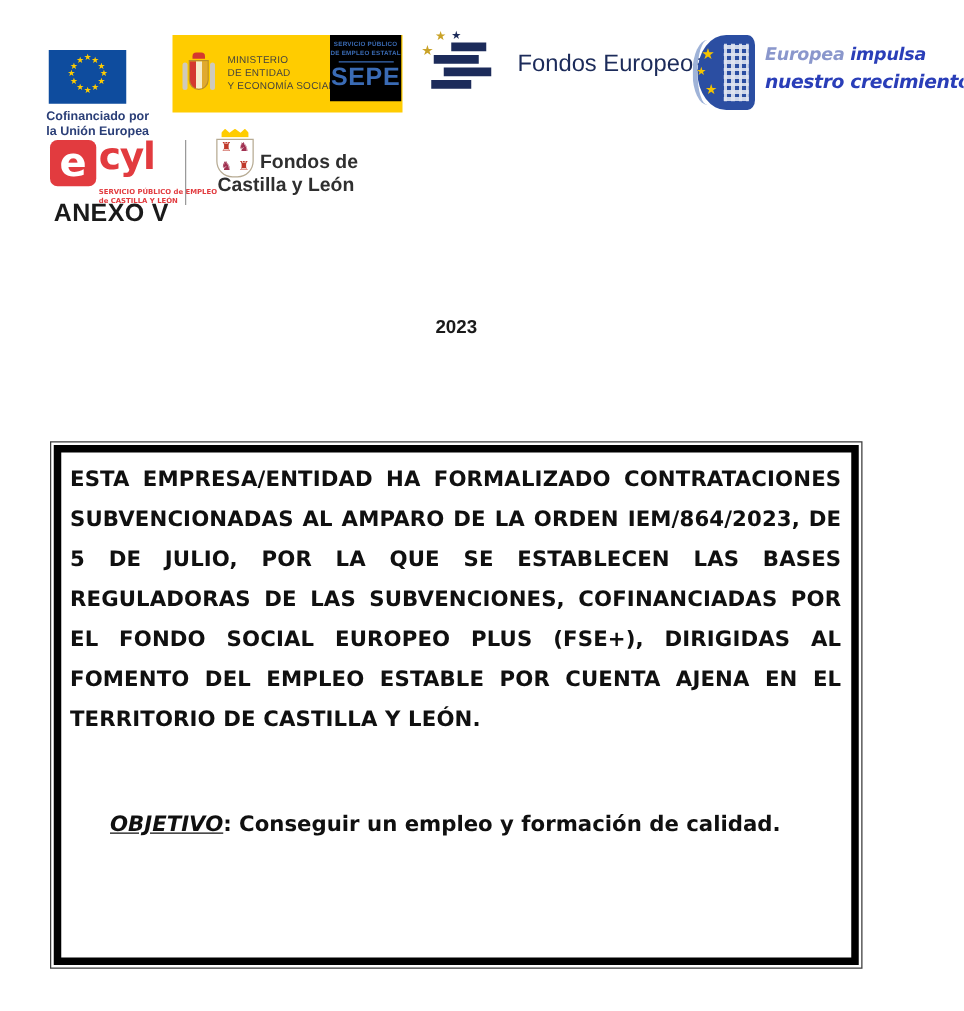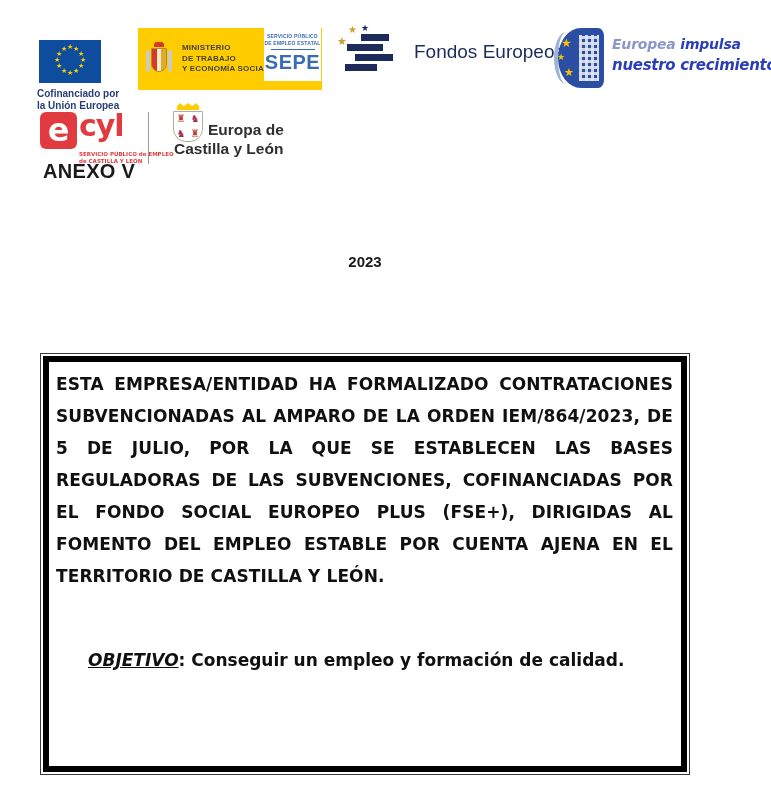--- a/index.html
+++ b/index.html
@@ -20,22 +20,22 @@
   .eu-caption { margin-top:5px; font-size:10px; line-height:11.5px; font-weight:bold; color:var(--eu-text,#2a3e77); }
 
   
   .ministerio { position:absolute; left:138px; top:28px; width:184px; height:62px; background:var(--ministerio-yellow,#ffcc00); }
   .coa { position:absolute; left:8px; top:13px; width:26px; height:36px; }
   .coa .pillar { position:absolute; width:4px; height:22px; top:9px; background:#cfcabc; border-radius:2px; }
   .coa .pillar.l { left:0; } .coa .pillar.r { right:0; }
   .coa .crown { position:absolute; left:8px; top:1px; width:10px; height:5px; background:#d4392f; border-radius:3px 3px 0 0; }
   .coa .shield { position:absolute; left:5px; top:7px; width:16px; height:24px; border-radius:0 0 8px 8px;
                  background:linear-gradient(90deg,#d4392f 0 34%, #f6ecca 34% 66%, #e0a92f 66% 100%); border:1px solid #b98c2a; }
-  .min-text { position:absolute; left:44px; top:15px; font-size:8px; line-height:10.5px; font-weight:bold; color:#46443c; letter-spacing:.2px; }
-  .sepe { position:absolute; right:1px; top:0; width:57px; height:53px; background:#ffffff; text-align:center; }
+  .min-text { position:absolute; left:44px; top:15px; font-size:8px; line-height:10.5px; font-weight:normal; color:#46443c; letter-spacing:.2px; }
+  .sepe { position:absolute; right:1px; top:0; width:57px; height:53px; background:#000000; text-align:center; }
   .sepe-small { margin-top:5px; font-size:5px; line-height:6.5px; font-weight:bold; color:var(--sepe-blue,#3a6bb5); letter-spacing:.2px; }
   .sepe-rule { width:44px; height:1px; background:var(--sepe-blue,#3a6bb5); margin:3px auto 0; }
   .sepe-big { margin-top:1px; font-size:20px; font-weight:bold; color:var(--sepe-blue,#3a6bb5); letter-spacing:.5px; }
 
   
   .fondos { position:absolute; left:337px; top:24px; height:60px; display:flex; align-items:center; }
   .fondos-icon { position:relative; width:62px; height:58px; }
   .fbar { position:absolute; height:7px; background:var(--fondos-navy,#1c2b5a); }
   .fbar.b1 { left:24px; top:9px;  width:28px; }
   .fbar.b2 { left:10px; top:19px; width:36px; }
@@ -131,21 +131,21 @@
 
   <div class="ministerio">
     <div class="coa">
       <div class="pillar l"></div>
         <div class="pillar r"></div>
       <div class="crown"></div>
         <div class="shield"></div>
     </div>
     <div class="min-text">
       <div>MINISTERIO</div>
-      <div>DE TRABAJO</div>
+      <div>DE ENTIDAD</div>
       <div>Y ECONOMÍA SOCIAL</div>
     </div>
     <div class="sepe">
       <div class="sepe-small">
         <div>SERVICIO PÚBLICO</div>
         <div>DE EMPLEO ESTATAL</div>
       </div>
       <div class="sepe-rule"></div>
       <div class="sepe-big">SEPE</div>
     </div>
@@ -191,21 +191,21 @@
   <div class="junta">
     <div class="crest">
       <div class="crown"></div>
       <div class="shield">
         <span class="q castle">♜</span>
         <span class="q lion">♞</span>
         <span class="q lion">♞</span>
         <span class="q castle">♜</span>
       </div>
     </div>
-    <div class="junta-t1">Europa de</div>
+    <div class="junta-t1">Fondos de</div>
     <div class="junta-t2">Castilla y León</div>
   </div>
 
   <div class="titles">
     <div class="t-anexo">ANEXO V</div>
     <div class="t-year">2023</div>
   </div>
 
   <div class="frame-box">
     <p class="box-par">ESTA EMPRESA/ENTIDAD HA FORMALIZADO CONTRATACIONES SUBVENCIONADAS AL AMPARO DE LA ORDEN IEM/864/2023, DE 5 DE JULIO, POR LA QUE SE ESTABLECEN LAS BASES REGULADORAS DE LAS SUBVENCIONES, COFINANCIADAS POR EL FONDO SOCIAL EUROPEO PLUS (FSE+), DIRIGIDAS AL FOMENTO DEL EMPLEO ESTABLE POR CUENTA AJENA EN EL TERRITORIO DE CASTILLA Y LEÓN.</p>

